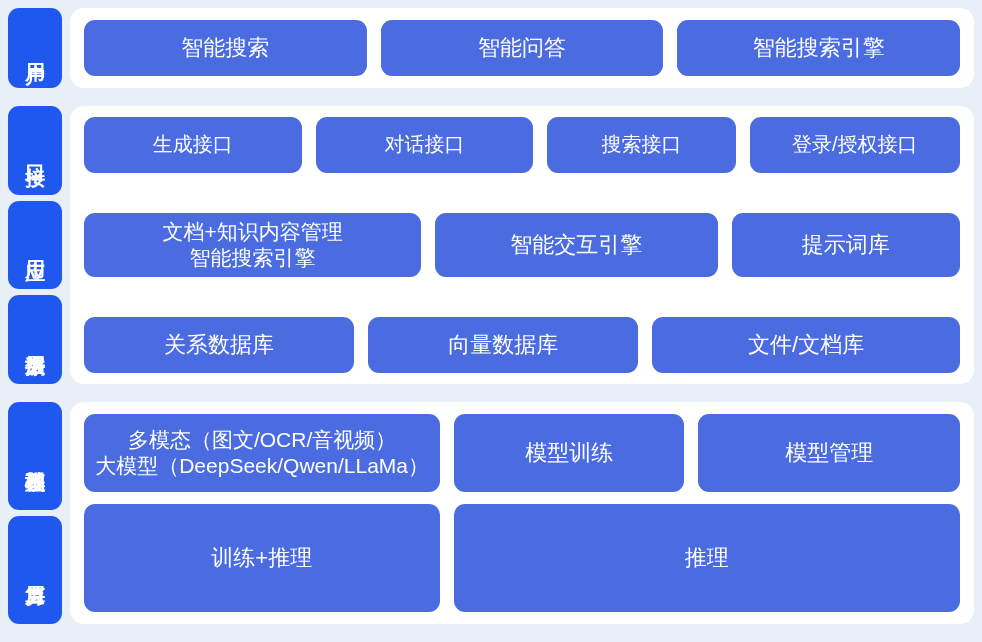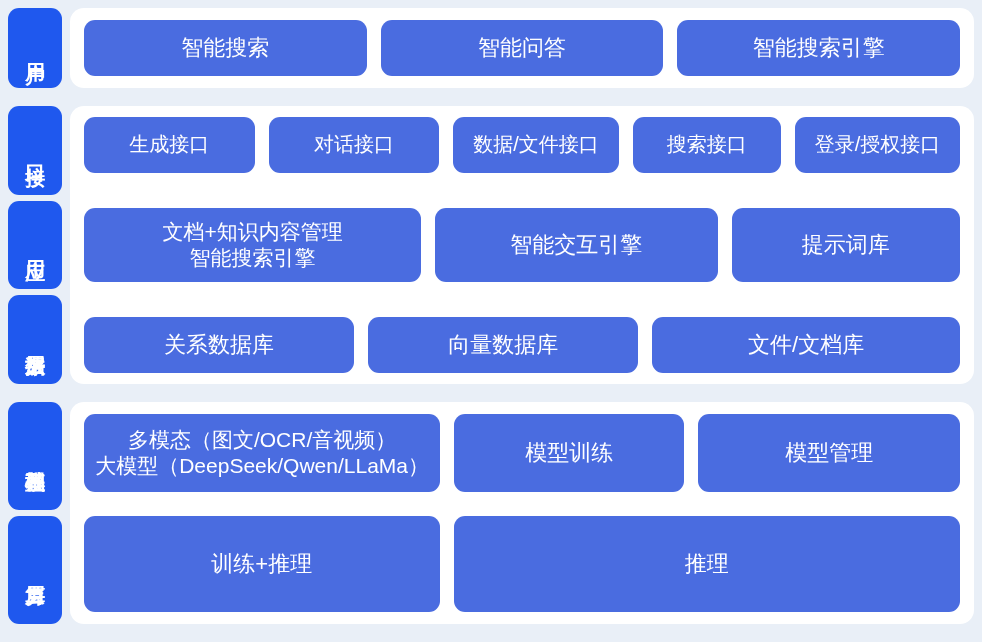--- a/index.html
+++ b/index.html
@@ -85,27 +85,27 @@
 
   
   #band-user{height:80px;}
   #band-user .panel{padding:10px 14px;}
   #band-user .cell{height:56px;}
 
   
   #band-mid{height:278px;}
   #band-mid .panel{gap:10px;justify-content:space-between;padding:11px 14px;}
   #band-mid .row{height:56px;}
-  #band-mid .row.tall{height:74px;}
+  #band-mid .row.tall{height:64px;}
 
   
   #band-low{height:222px;}
   #band-low .panel{gap:12px;justify-content:space-between;padding:12px 14px;}
   #band-low .row{height:78px;}
-  #band-low .row.r2{height:96px;}
+  #band-low .row.r2{height:108px;}
 
   .f1{flex:1 1 0;}
   .f115{flex:1.15 1 0;}
   .f13{flex:1.3 1 0;}
   .f135{flex:1.35 1 0;}
   .f145{flex:1.45 1 0;}
   .f16{flex:1.6 1 0;}
   .f175{flex:1.75 1 0;}
 
   .small{font-size:20px;}
@@ -133,21 +133,20 @@
     <div class="rail">
       <div class="rail-tab">接口</div>
       <div class="rail-tab">应用</div>
       <div class="rail-tab">数据层</div>
     </div>
     <div class="panel">
 
       <div class="row">
         <div class="cell f135 small">生成接口</div>
         <div class="cell f135 small">对话接口</div>
-        <div class="cell f13 small">数据/文件接口</div>
         <div class="cell f115 small">搜索接口</div>
         <div class="cell f13 small">登录/授权接口</div>
       </div>
 
       <div class="row tall">
         <div class="cell f175 two-line">文档+知识内容管理
 智能搜索引擎</div>
         <div class="cell f145">智能交互引擎</div>
         <div class="cell f115">提示词库</div>
       </div>

